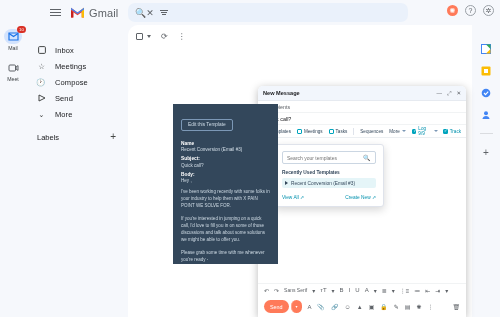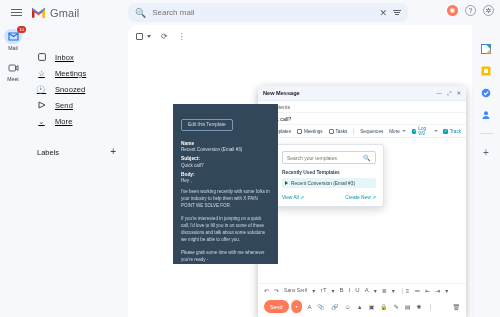--- a/index.html
+++ b/index.html
@@ -7,21 +7,21 @@
     width: 500px; height: 317px;
     font-family: "Liberation Sans", sans-serif;
     background: #ffffff;
     overflow: hidden;
   }
   #app { position: relative; width: 500px; height: 317px; background: #f6f8fc; }
 
   
   .topbar {
     position: absolute; top: 0; left: 0; width: 500px; height: 25px;
-    display: flex; align-items: center; background: #f6f8fc;
+    display: flex; align-items: center; background: #f6f8fc; padding-left: 39px;
   }
   .hamburger { width: 22px; margin-left: 5px; display: flex; flex-direction: column;
     gap: 2px; align-items: center; cursor: pointer; }
   .hamburger i { display: block; width: 11px; height: 1.2px; background: #5f6368; }
   .gm-logo { display: flex; align-items: center; gap: 4px; margin-left: 4px; }
   .gm-m { width: 15px; height: 11px; position: relative; }
   .gm-m svg { display: block; }
   .gm-word { font-size: 11px; color: #5f6368; letter-spacing: .1px; }
 
   .searchwrap {
@@ -68,35 +68,35 @@
   
   .nav { position: absolute; left: 26px; top: 25px; width: 102px; height: 292px; background: #f6f8fc; }
   .compose {
     margin: 4px 0 0 8px; width: 72px; height: 24px; background: #c2e7ff;
     border-radius: 12px; display: flex; align-items: center; gap: 6px;
     padding-left: 9px; cursor: pointer;
   }
   .compose-label { font-size: 8px; color: #041e49; }
   .pencil { width: 9px; height: 9px; color: #041e49; }
 
-  .navlist { margin-top: 24px; text-decoration: underline; }
+  .navlist { margin-top: 17px; }
   .navitem {
     display: flex; align-items: center; height: 16px; gap: 9px;
     padding-left: 11px; border-radius: 0 12px 12px 0; margin-right: 6px;
     cursor: pointer; color: #202124;
   }
   .navitem.active { background: #d3e3fd; }
   .navitem.active .navtext { font-weight: bold; color: #041e49; }
   .navicon { width: 9px; height: 9px; flex: 0 0 9px; color: #444746; display: flex;
     align-items: center; justify-content: center; font-size: 7.5px; }
   .navtext { font-size: 7.5px; letter-spacing: .1px; }
 
   .labels-row {
     display: flex; align-items: center; justify-content: space-between;
-    margin: 18px 12px 0 11px;
+    margin: 10px 12px 0 11px;
   }
   .labels-title { font-size: 7.5px; color: #202124; }
   .labels-plus { font-size: 10px; color: #444746; cursor: pointer; line-height: 1; }
 
   
   .main { position: absolute; left: 128px; top: 25px; width: 344px; height: 292px; background: #fff;
     border-radius: 10px 0 0 0; }
   .listtools { display: flex; align-items: center; gap: 10px; height: 22px; padding-left: 8px; }
   .chk { width: 7px; height: 7px; border: 1px solid #5f6368; border-radius: 1px; cursor: pointer; }
   .caret-dn { width: 0; height: 0; border-left: 2.5px solid transparent; border-right: 2.5px solid transparent;
@@ -237,21 +237,20 @@
           <path d="M1 10.5h2.3V5.2L1 3.5z" fill="#c5221f"></path>
           <path d="M11.7 10.5H14V.8l-2.3 1.7z" fill="#fbbc04"></path>
           <path d="M1 .8l6.5 4.6L14 .8v1.7L7.5 7.1 1 2.5z" fill="#4285f4"></path>
         </svg>
       </span>
       <span class="gm-word">Gmail</span>
     </div>
 
     <div class="searchwrap">
       <span class="sicon">🔍</span>
-      <input class="search-input" placeholder="Search mail" style="">
       <span class="search-x">✕</span>
       <span class="search-filter">
         <i></i>
           <i></i>
           <i></i>
       </span>
     </div>
 
     <div class="top-right">
       <span class="circ hs-sprocket">✺</span>
@@ -292,21 +291,21 @@
             </svg>
         </span>
         <span class="navtext">Inbox</span>
       </div>
       <div class="navitem">
         <span class="navicon">☆</span>
         <span class="navtext">Meetings</span>
       </div>
       <div class="navitem">
         <span class="navicon">🕐</span>
-        <span class="navtext">Snoozed</span>
+        <span class="navtext">Compose</span>
       </div>
       <div class="navitem">
         <span class="navicon">
           <svg width="8" height="8" viewBox="0 0 8 8">
               <path d="M1 1v6l6-3z" fill="none" stroke="#444746" stroke-width="1"></path>
             </svg>
         </span>
         <span class="navtext">Send</span>
       </div>
       <div class="navitem">

